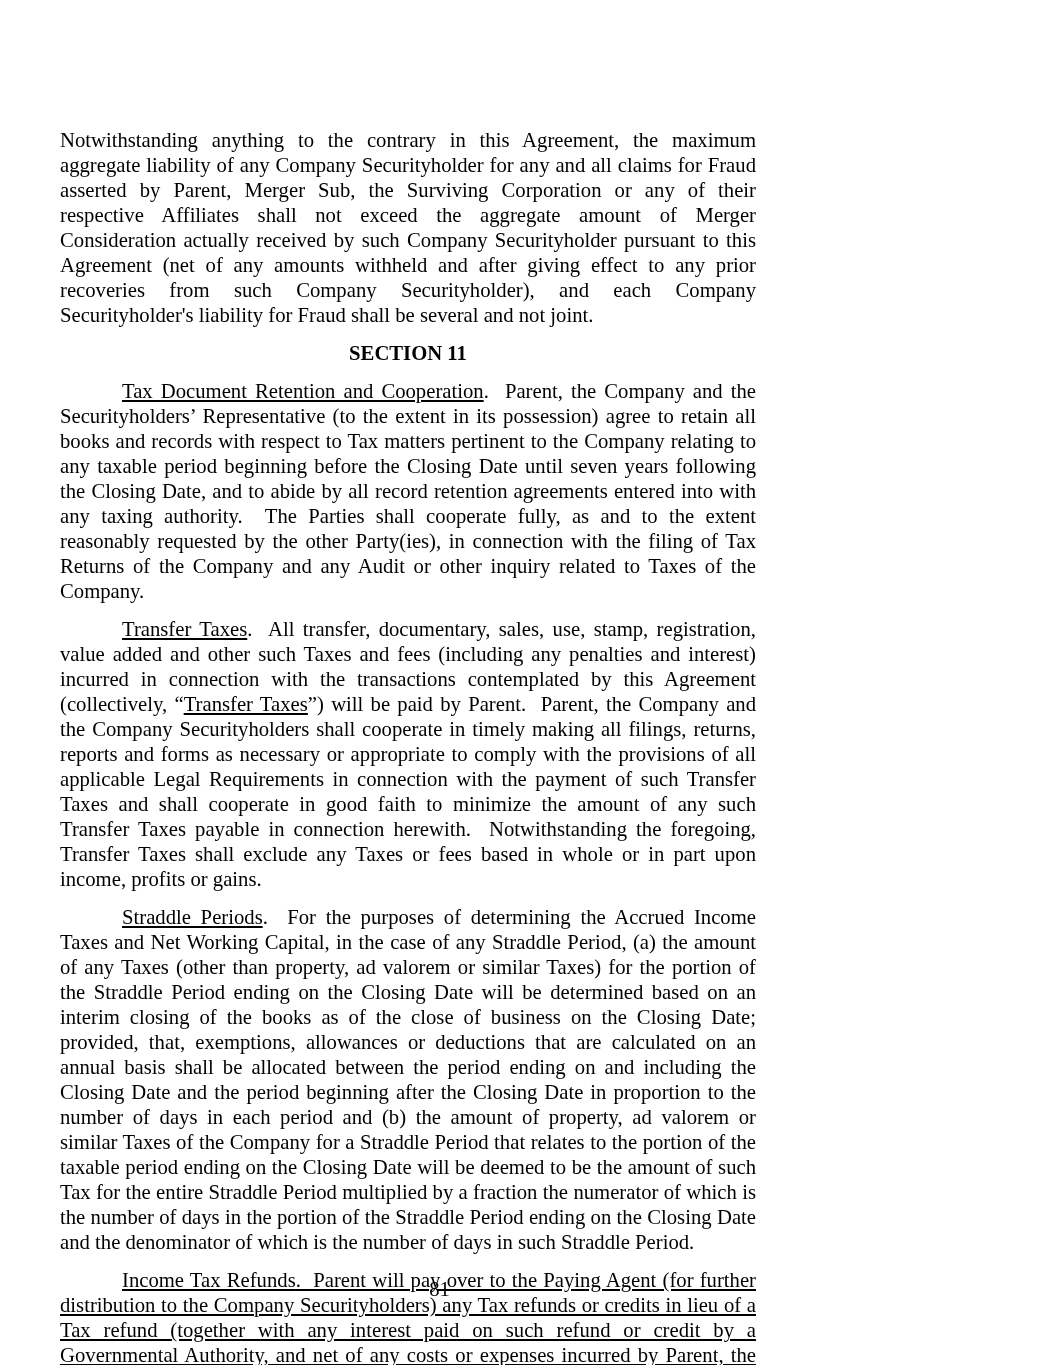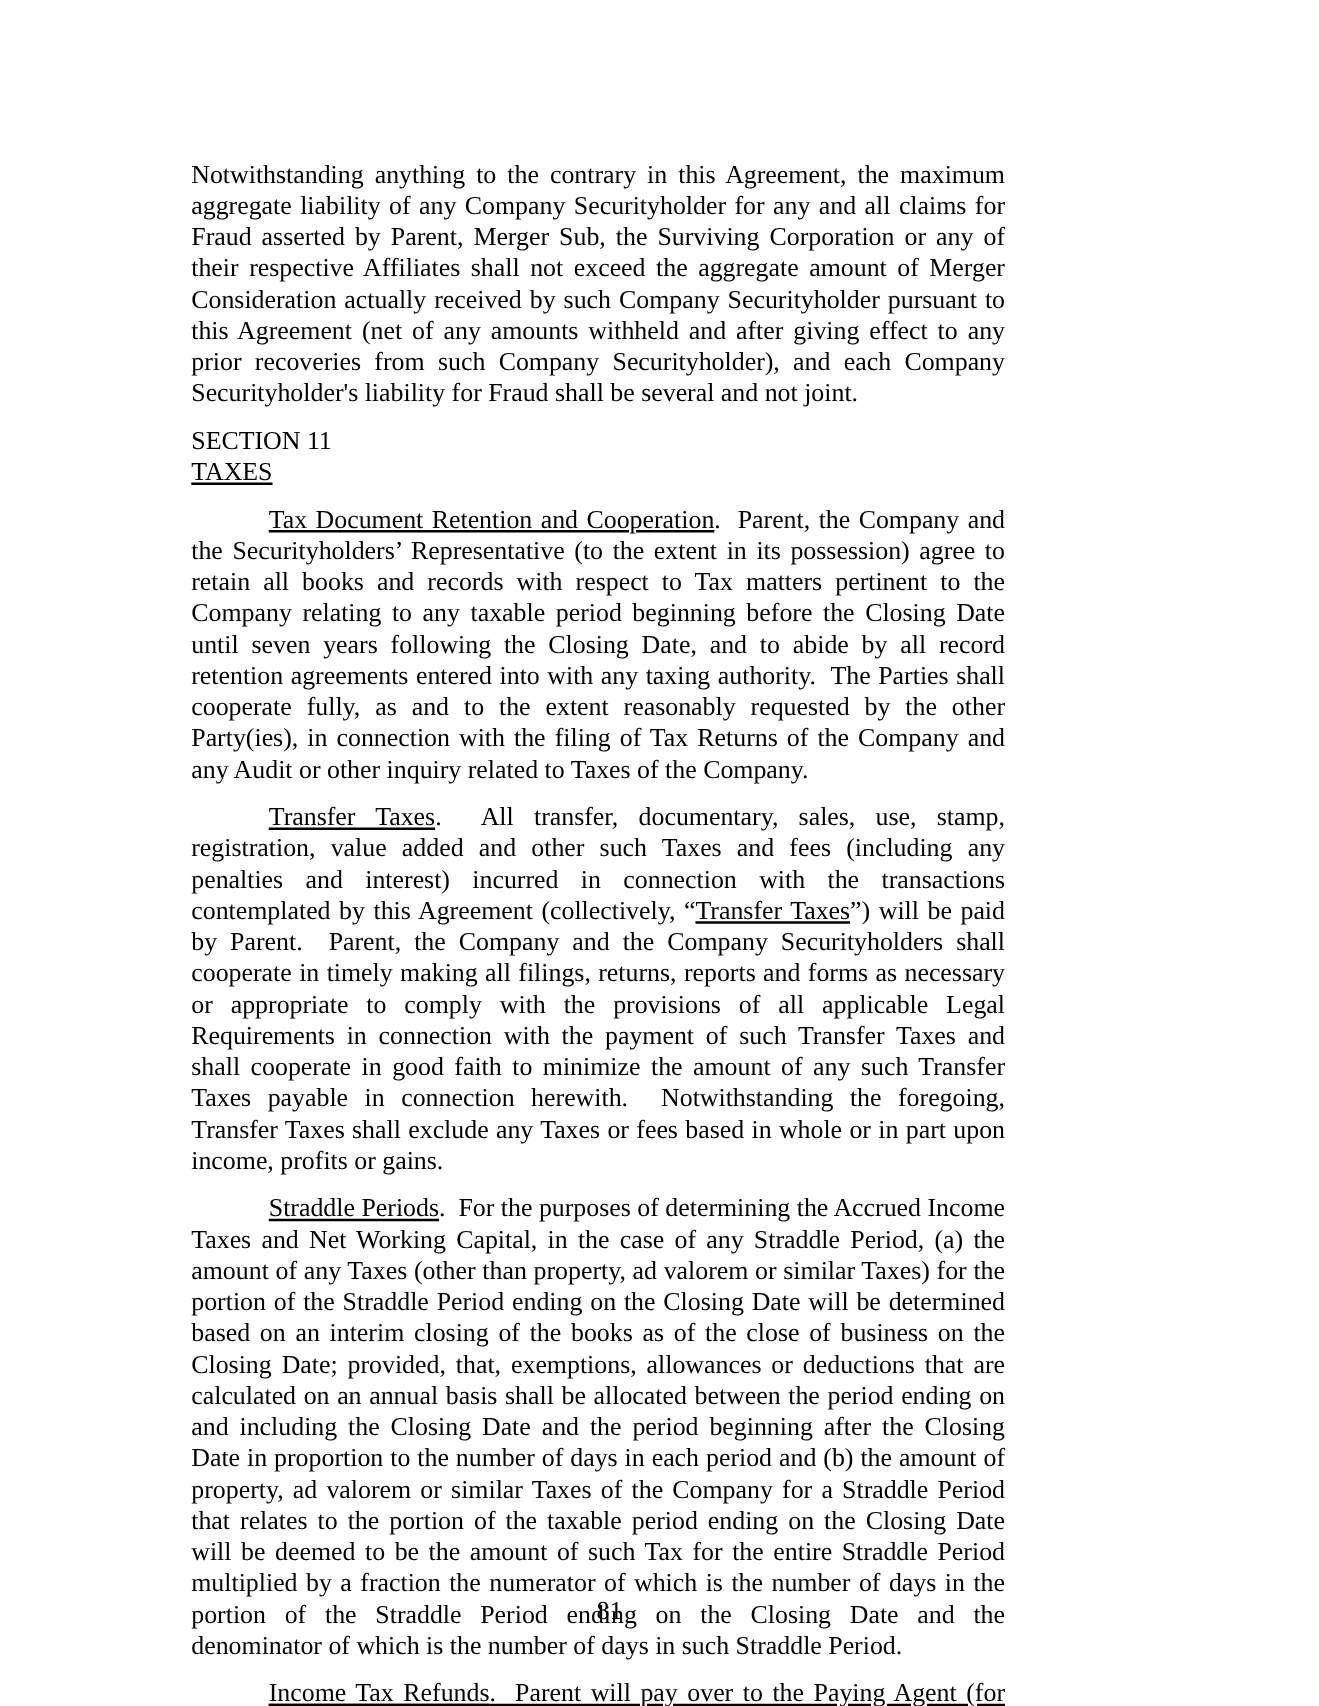--- a/index.html
+++ b/index.html
@@ -7,52 +7,50 @@
   body { width: 1055px; height: 1365px; overflow: hidden; }
   .page {
     position: relative;
     width: 879px;
     height: 1365px;
     background: #ffffff;
     color: #000000;
     font-family: "Liberation Serif", "DejaVu Serif", serif;
     font-size: 20.7px;
     line-height: 25px;
-    padding: 128px 123px 0 105px;
-    margin-left: 48px;
+    padding: 128px 123px 0 60px;
   }
   .para {
     text-align: justify;
     margin-bottom: 13px;
   }
   .para.indent { text-indent: 62px; }
   .para.cont { text-align-last: justify; text-decoration: underline; }
   .heading {
-    text-align: left;
-    font-weight: normal;
+    text-align: center;
+    font-weight: bold;
     margin-bottom: 13px;
   }
   .u { text-decoration: underline; }
   .page-number {
     position: absolute;
     top: 1277px;
     left: 0;
     width: 100%;
     text-align: center;
   }
 </style>
 </head>
 <body>
 
 <div class="page">
   <div>
       <p class="para"><span>Notwithstanding anything to the contrary in this Agreement, the maximum aggregate liability of any Company Securityholder for any and all claims for Fraud asserted by Parent, Merger Sub, the Surviving Corporation or any of their respective Affiliates shall not exceed the aggregate amount of Merger Consideration actually received by such Company Securityholder pursuant to this Agreement (net of any amounts withheld and after giving effect to any prior recoveries from such Company Securityholder), and each Company Securityholder's liability for Fraud shall be several and not joint.</span></p>
       <div class="heading">
         <div>SECTION 11</div>
-        <div class="u">TAXES</div>
       </div>
       <p class="para indent"><span class="u">Tax Document Retention and Cooperation</span><span>.&nbsp; Parent, the Company and the Securityholders’ Representative (to the extent in its possession) agree to retain all books and records with respect to Tax matters pertinent to the Company relating to any taxable period beginning before the Closing Date until seven years following the Closing Date, and to abide by all record retention agreements entered into with any taxing authority.&nbsp; The Parties shall cooperate fully, as and to the extent reasonably requested by the other Party(ies), in connection with the filing of Tax Returns of the Company and any Audit or other inquiry related to Taxes of the Company.</span></p>
       <p class="para indent"><span class="u">Transfer Taxes</span><span>.&nbsp; All transfer, documentary, sales, use, stamp, registration, value added and other such Taxes and fees (including any penalties and interest) incurred in connection with the transactions contemplated by this Agreement (collectively, “</span><span class="u">Transfer Taxes</span><span>”) will be paid by Parent.&nbsp; Parent, the Company and the Company Securityholders shall cooperate in timely making all filings, returns, reports and forms as necessary or appropriate to comply with the provisions of all applicable Legal Requirements in connection with the payment of such Transfer Taxes and shall cooperate in good faith to minimize the amount of any such Transfer Taxes payable in connection herewith.&nbsp; Notwithstanding the foregoing, Transfer Taxes shall exclude any Taxes or fees based in whole or in part upon income, profits or gains.</span></p>
       <p class="para indent"><span class="u">Straddle Periods</span><span>.&nbsp; For the purposes of determining the Accrued Income Taxes and Net Working Capital, in the case of any Straddle Period, (a) the amount of any Taxes (other than property, ad valorem or similar Taxes) for the portion of the Straddle Period ending on the Closing Date will be determined based on an interim closing of the books as of the close of business on the Closing Date; provided, that, exemptions, allowances or deductions that are calculated on an annual basis shall be allocated between the period ending on and including the Closing Date and the period beginning after the Closing Date in proportion to the number of days in each period and (b) the amount of property, ad valorem or similar Taxes of the Company for a Straddle Period that relates to the portion of the taxable period ending on the Closing Date will be deemed to be the amount of such Tax for the entire Straddle Period multiplied by a fraction the numerator of which is the number of days in the portion of the Straddle Period ending on the Closing Date and the denominator of which is the number of days in such Straddle Period.</span></p>
       <p class="para indent cont"><span class="u">Income Tax Refunds</span><span>.&nbsp; Parent will pay over to the Paying Agent (for further distribution to the Company Securityholders) any Tax refunds or credits in lieu of a Tax refund (together with any interest paid on such refund or credit by a Governmental Authority, and net of any costs or expenses incurred by Parent, the Company or any of their Affiliates in obtaining such refunds or credits) of income Taxes of the Company for any taxable period (or portion thereof) ending on or</span></p>
     </div>
   <div class="page-number">81</div>
 </div>
 
 </body></html>

